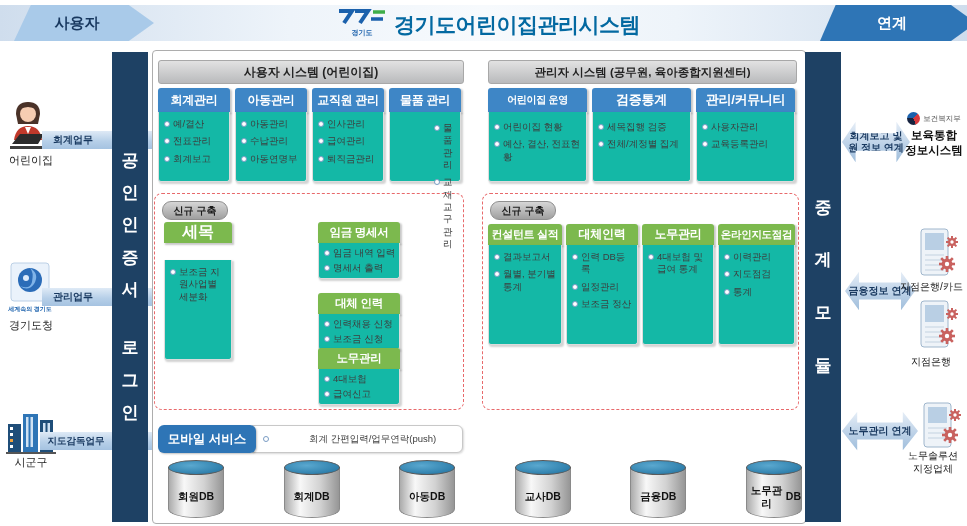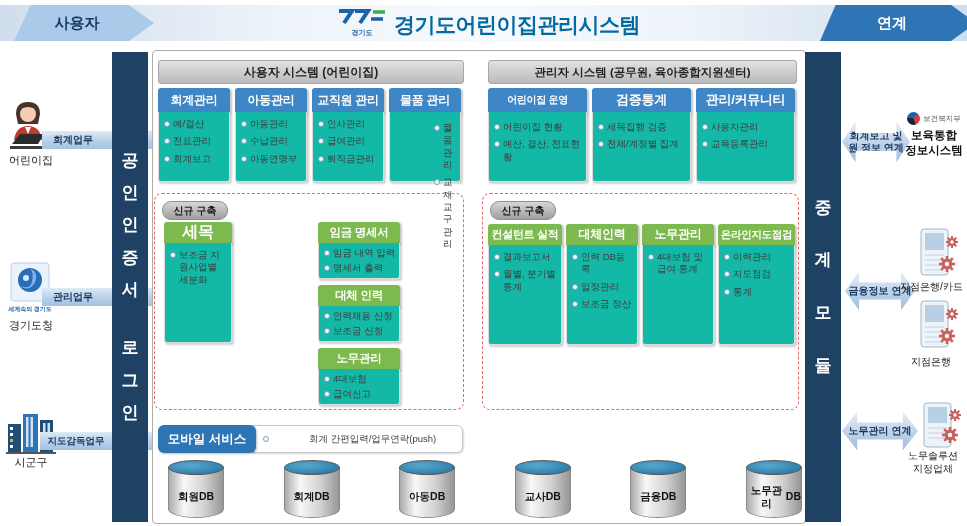--- a/index.html
+++ b/index.html
@@ -273,41 +273,41 @@
           <span>교육등록관리</span>
         </div>
     </div>
   </div>
 
   <div class="dash" style="left:154px;top:193px;width:308px;height:215px;"></div>
   <div class="badge" style="left:162px;top:201px;">신규 구축</div>
 
   <div class="mod" style="left:164px;top:222px;width:68px;">
     <div class="mod-h green" style="font-size:16px;">세목</div>
-    <div class="mod-b" style="height:100px;">
+    <div class="mod-b" style="height:100px;margin-top:17px;">
       <div class="it">
           <i class="dot"></i>
           <span>보조금 지원사업별 세분화</span>
         </div>
     </div>
   </div>
   <div class="mod" style="left:318px;top:222px;width:82px;">
     <div class="mod-h green">임금 명세서</div>
     <div class="mod-b" style="height:36px;padding-top:4px;">
       <div class="it" style="margin-bottom:3px;">
           <i class="dot"></i>
           <span>임금 내역 입력</span>
         </div>
       <div class="it" style="margin-bottom:0;">
           <i class="dot"></i>
           <span>명세서 출력</span>
         </div>
     </div>
   </div>
-  <div class="mod" style="left:318px;top:285px;width:82px;">
+  <div class="mod" style="left:318px;top:293px;width:82px;">
     <div class="mod-h green">대체 인력</div>
     <div class="mod-b" style="height:36px;padding-top:4px;">
       <div class="it" style="margin-bottom:3px;">
           <i class="dot"></i>
           <span>인력채용 신청</span>
         </div>
       <div class="it" style="margin-bottom:0;">
           <i class="dot"></i>
           <span>보조금 신청</span>
         </div>

